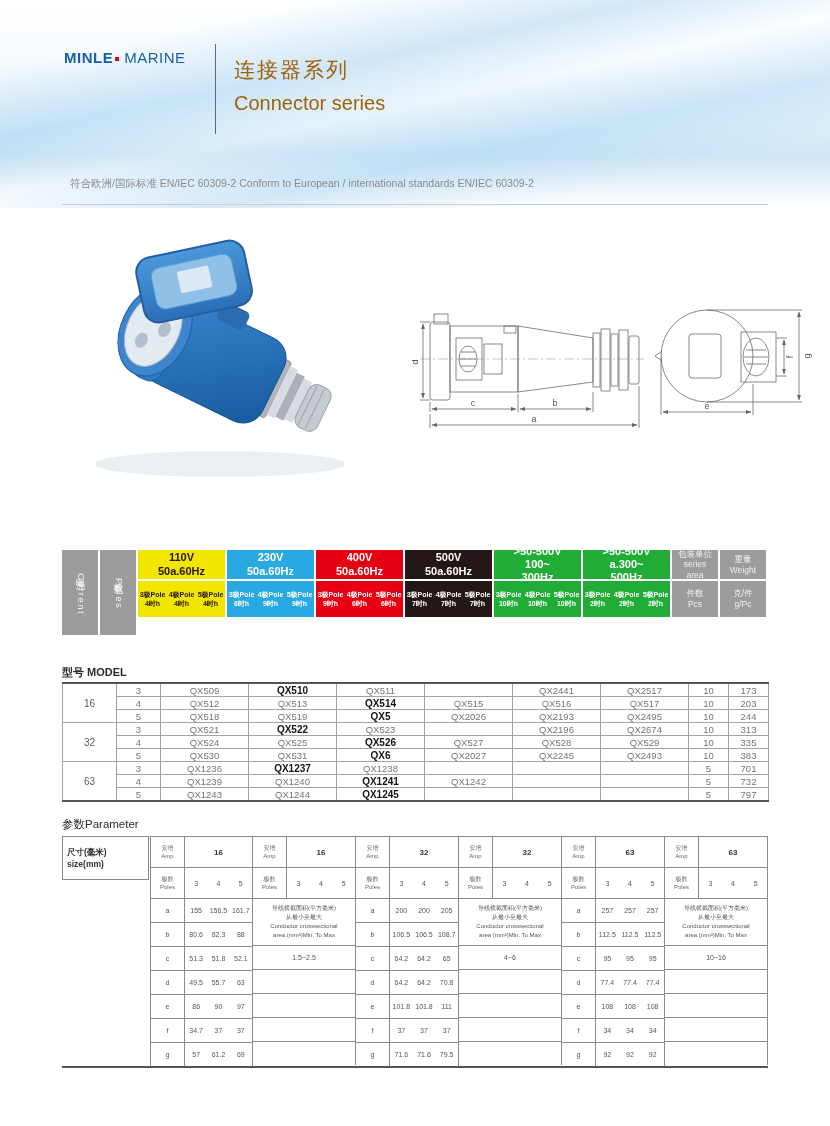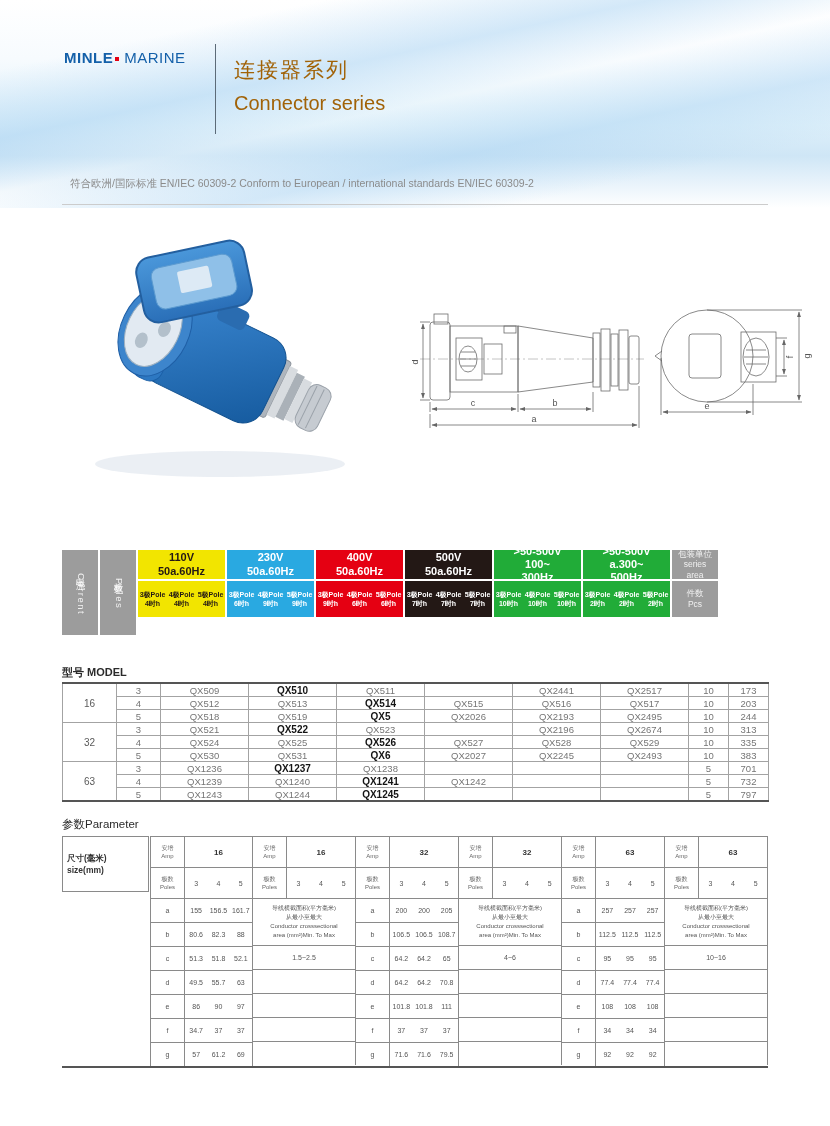--- a/index.html
+++ b/index.html
@@ -61,21 +61,21 @@
   .model-table td{border:1px solid #a3a3a3;font-size:9.5px;color:#757575;text-align:center;
                   height:12px;padding:0;}
   .model-table td.bold{font-weight:700;color:#141414;font-size:10px;margin-left:24px;}
   .model-table td.cur{color:#5a5a5a;font-size:10px;}
 
   
   .param-title{position:absolute;left:62px;top:817px;font-size:11.5px;color:#2b2b2b;}
   .param-table{position:absolute;left:62px;top:836px;width:706px;display:flex;
                border-bottom:2px solid #555;align-items:flex-start;}
   .pt-size{width:88px;}
-  .pt-size-box{width:87px;height:56px;border:1px solid #8a8a8a;box-sizing:border-box;
+  .pt-size-box{width:87px;height:44px;border:1px solid #8a8a8a;box-sizing:border-box;
                display:flex;flex-direction:column;justify-content:center;padding-left:4px;
                font-weight:700;font-size:8.5px;color:#333;line-height:1.45;}
   .pt-group{width:103px;box-sizing:border-box;border-right:1px solid #8a8a8a;
             border-top:1px solid #8a8a8a;display:flex;flex-direction:column;}
   .pt-group.first{border-left:1px solid #8a8a8a;}
   .pt-row{display:flex;align-items:stretch;}
   .pt-row + .pt-row{border-top:1px solid #8a8a8a;}
   .pt-lab{width:34px;box-sizing:border-box;border-right:1px solid #8a8a8a;display:flex;
           flex-direction:column;align-items:center;justify-content:center;font-size:6px;
           color:#666;line-height:1.4;}
@@ -353,20 +353,30 @@
       </div>
       <div class="sb-col sb-end" style="--c: #9c9c9c;">
         <div class="sb-title">
           <div>包装单位</div>
           <div>series</div>
           <div>area</div>
         </div>
         <div class="sb-bottom">
           <div>件数</div>
           <div>Pcs</div>
+        </div>
+      </div>
+      <div class="sb-col sb-end" style="--c: #9c9c9c;">
+        <div class="sb-title">
+          <div>重量</div>
+          <div>Weight</div>
+        </div>
+        <div class="sb-bottom">
+          <div>克/件</div>
+          <div>g/Pc</div>
         </div>
       </div>
     </div>
 
   <div class="model-sub">型号 MODEL</div>
   <table class="model-table">
     <colgroup>
         <col style="width: 54px;">
         <col style="width: 44px;">
         <col style="width: 88px;">

